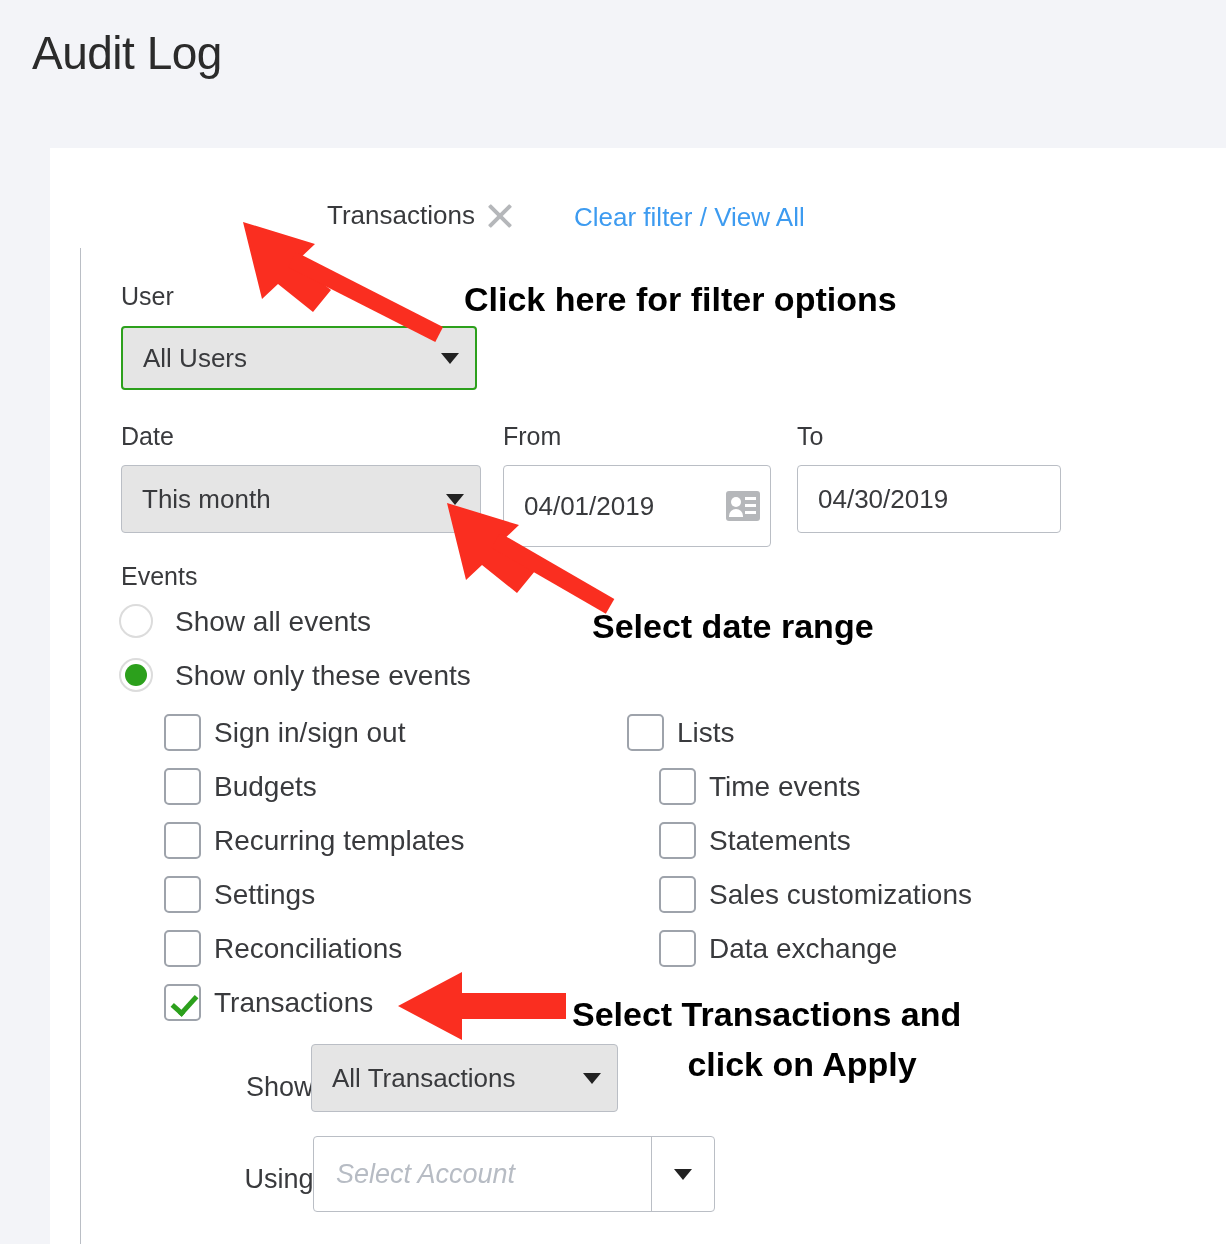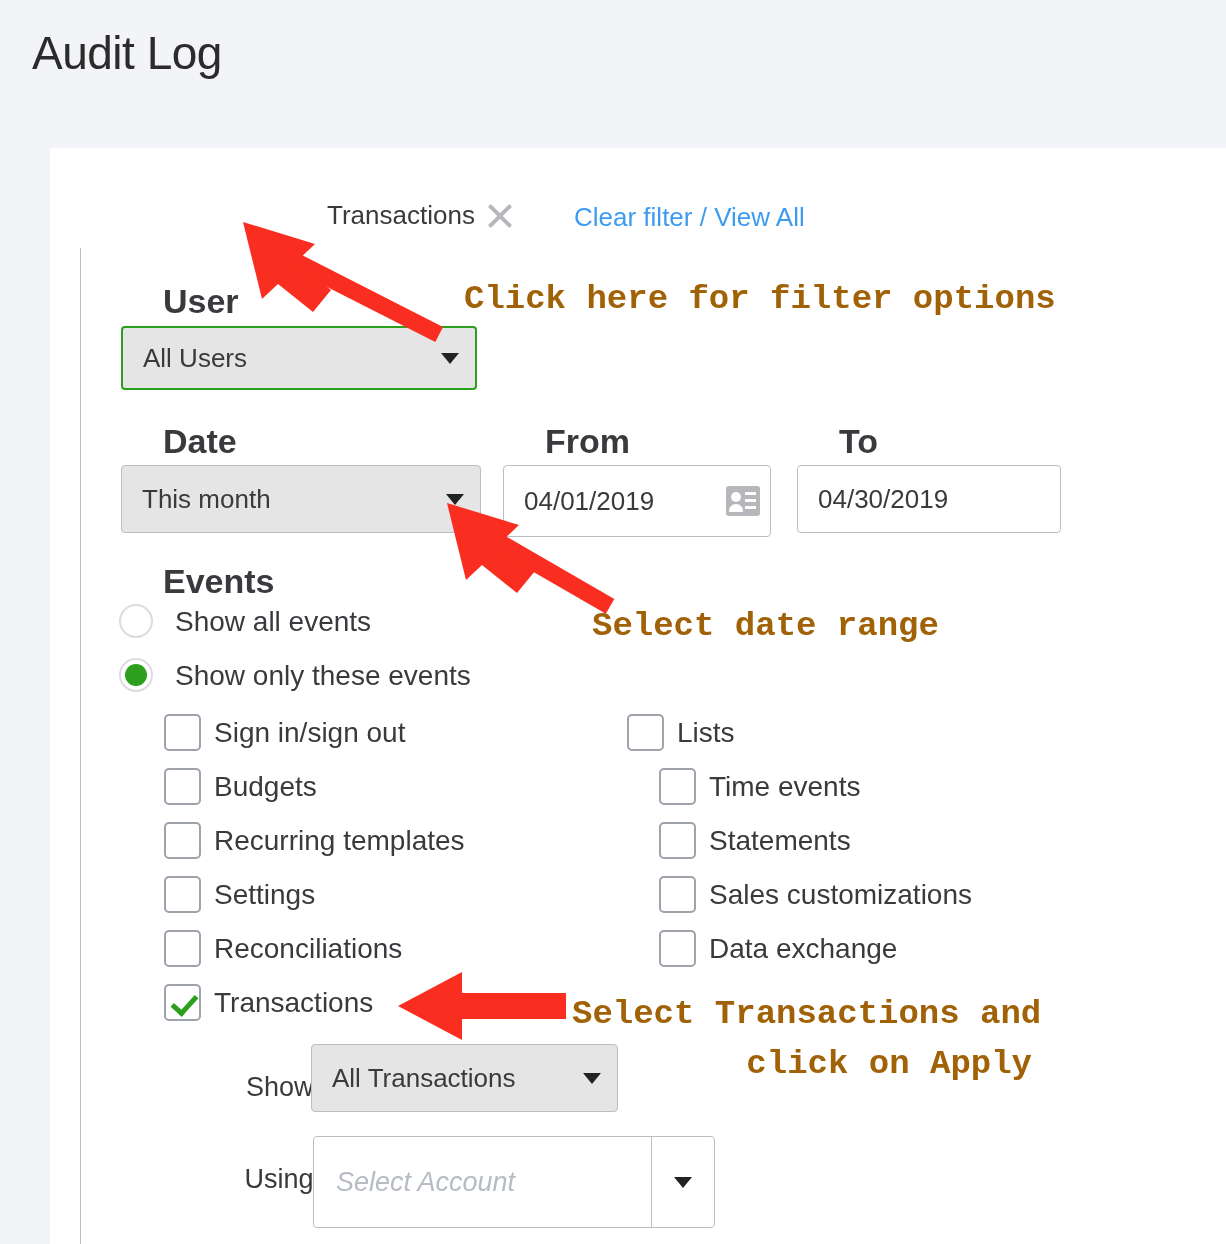--- a/index.html
+++ b/index.html
@@ -127,25 +127,24 @@
     position: absolute;
     left: 30px;
     top: 100px;
     width: 1146px;
     height: 996px;
     border-left: 1px solid #babec5;
     box-sizing: border-box;
   }
 
   .field-label {
-    font-size: 34px;
-    font-weight: bold;
+    font-size: 25px;
+    font-weight: normal;
     color: #393a3d;
     line-height: 1;
-    margin-left: 42px;
   }
 
   .select {
     box-sizing: border-box;
     border: 1px solid #babec5;
     border-radius: 4px;
     background: #e5e5e5;
     display: flex;
     align-items: center;
     padding: 0 16px 0 20px;
@@ -313,28 +312,27 @@
     border-left: 1px solid #babec5;
     display: flex;
     align-items: center;
     justify-content: center;
     cursor: pointer;
   }
 
   
   .anno {
     position: absolute;
-    color: #a16207;
+    color: #000000;
     font-weight: bold;
     font-size: 34px;
     line-height: 1.22;
     white-space: pre;
-    font-family: Liberation Mono, monospace;
-  }
-  .anno.center { text-align: right; }
+  }
+  .anno.center { text-align: center; }
   svg.arrows {
     position: absolute;
     left: 0; top: 0;
     width: 1226px;
     height: 1244px;
     pointer-events: none;
   }
 </style>
 </head>
 <body>
@@ -362,21 +360,21 @@
       <span class="caret sm"></span>
     </div>
 
     <div class="field-label" style="position:absolute;left:40px;top:176px;">Date</div>
     <div class="select" style="position:absolute;left:40px;top:217px;width:360px;height:68px;">
       <span class="value">This month</span>
       <span class="caret sm"></span>
     </div>
 
     <div class="field-label" style="position:absolute;left:422px;top:176px;">From</div>
-    <div class="textfield" style="position:absolute;left:422px;top:217px;width:268px;height:72px;">
+    <div class="textfield" style="position:absolute;left:422px;top:217px;width:268px;height:82px;">
       <span class="value">04/01/2019</span>
       <span class="idcard-icon">
         <span class="person"></span>
           <span class="body"></span>
         <span class="ln ln1"></span>
           <span class="ln ln2"></span>
           <span class="ln ln3"></span>
       </span>
     </div>
 
@@ -443,21 +441,21 @@
       <span class="clabel">Data exchange</span>
     </div>
 
     <div class="inline-label" style="left:80px;top:824px;width:160px;">Show:</div>
     <div class="select" style="position:absolute;left:230px;top:796px;width:307px;height:68px;">
       <span class="value">All Transactions</span>
       <span class="caret sm"></span>
     </div>
 
     <div class="inline-label" style="left:80px;top:916px;width:160px;">Using:</div>
-    <div class="combo" style="left:232px;top:888px;width:402px;height:92px;">
+    <div class="combo" style="left:232px;top:888px;width:402px;height:76px;">
       <div class="text-part">
         <span class="placeholder">Select Account</span>
       </div>
       <div class="btn-part">
         <span class="caret sm"></span>
       </div>
     </div>
 
   </div>
 </div>

